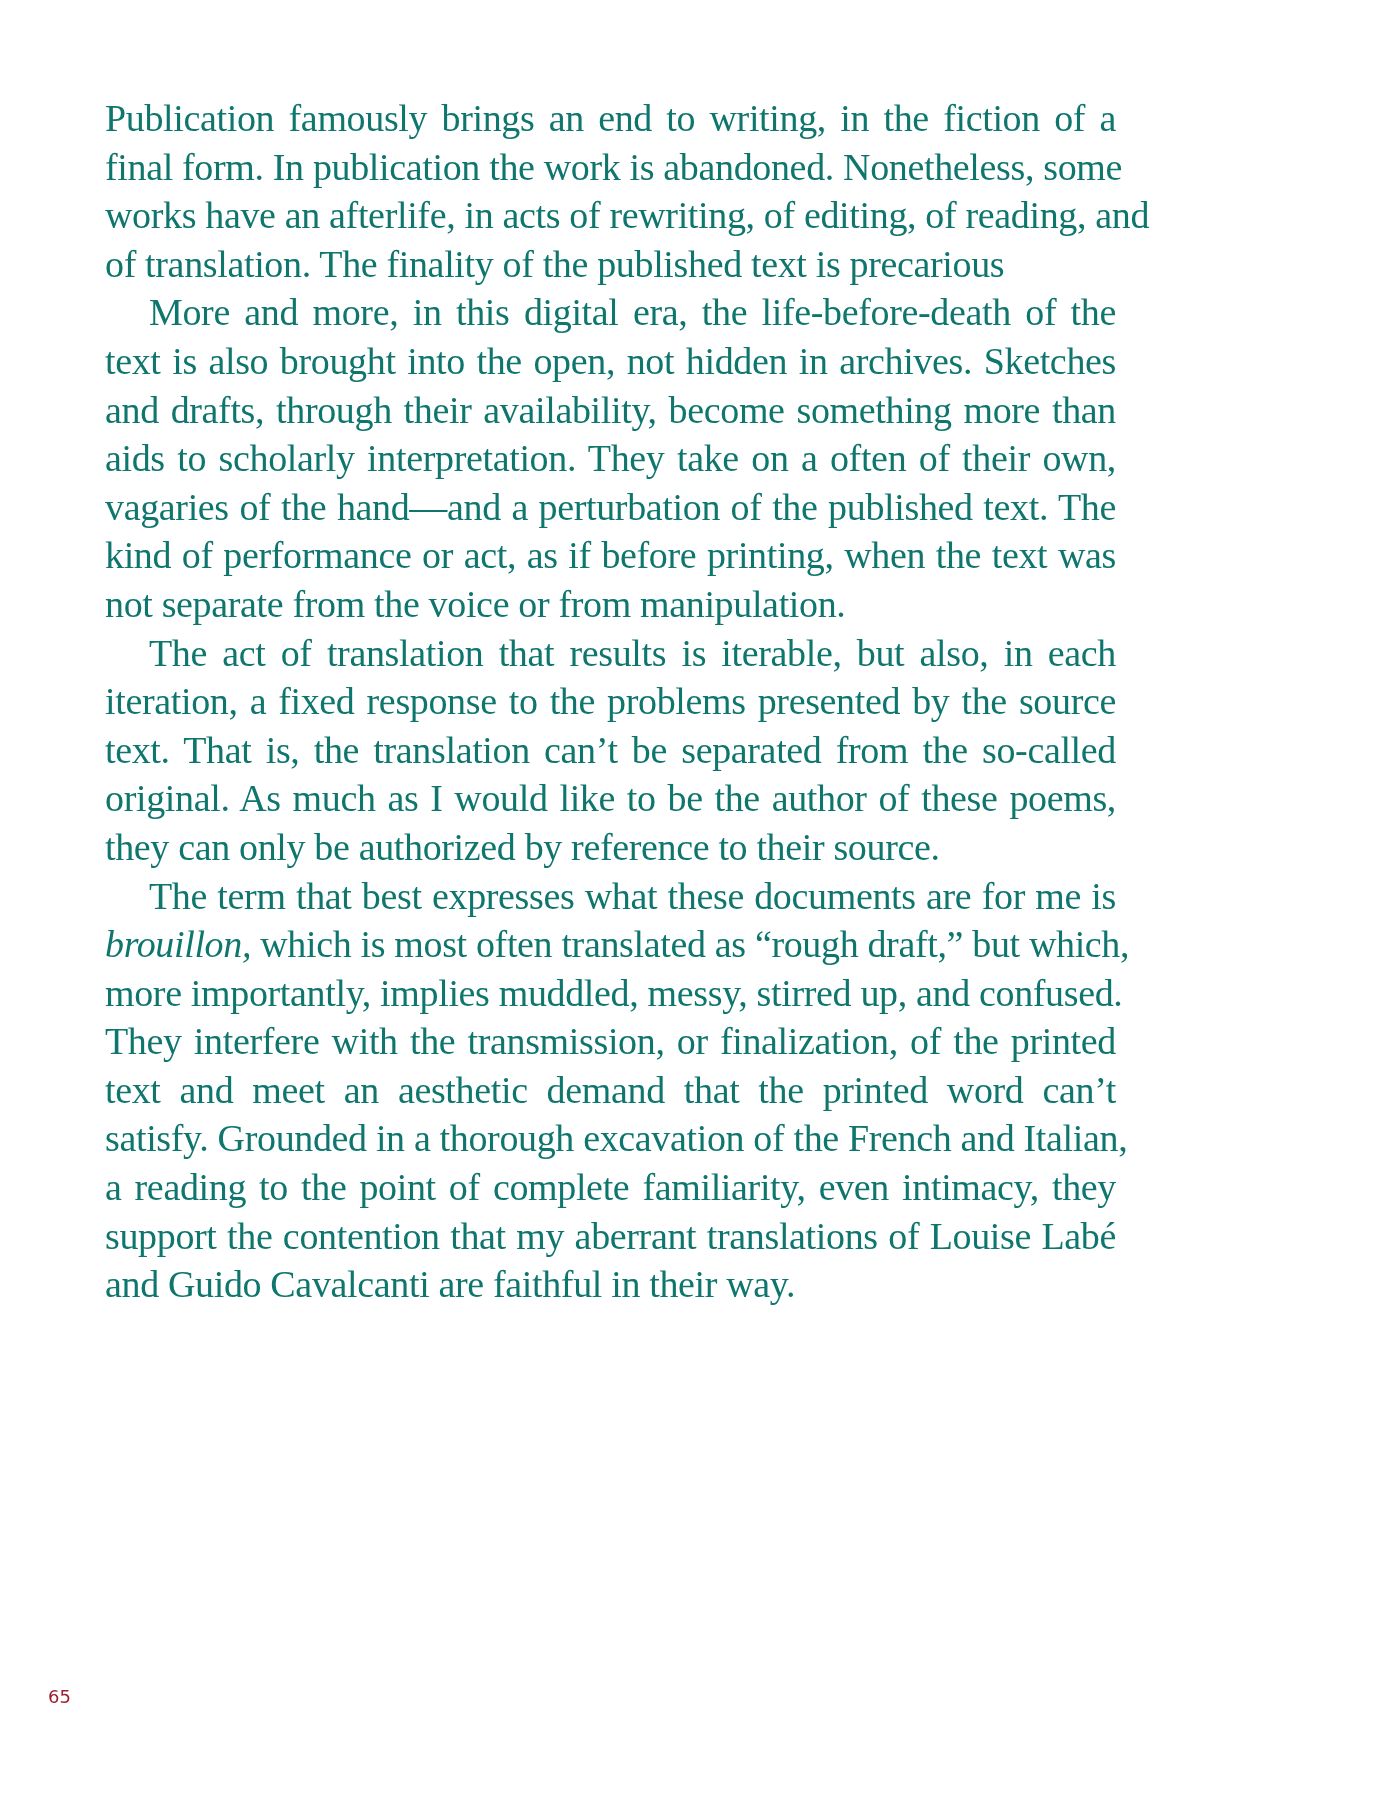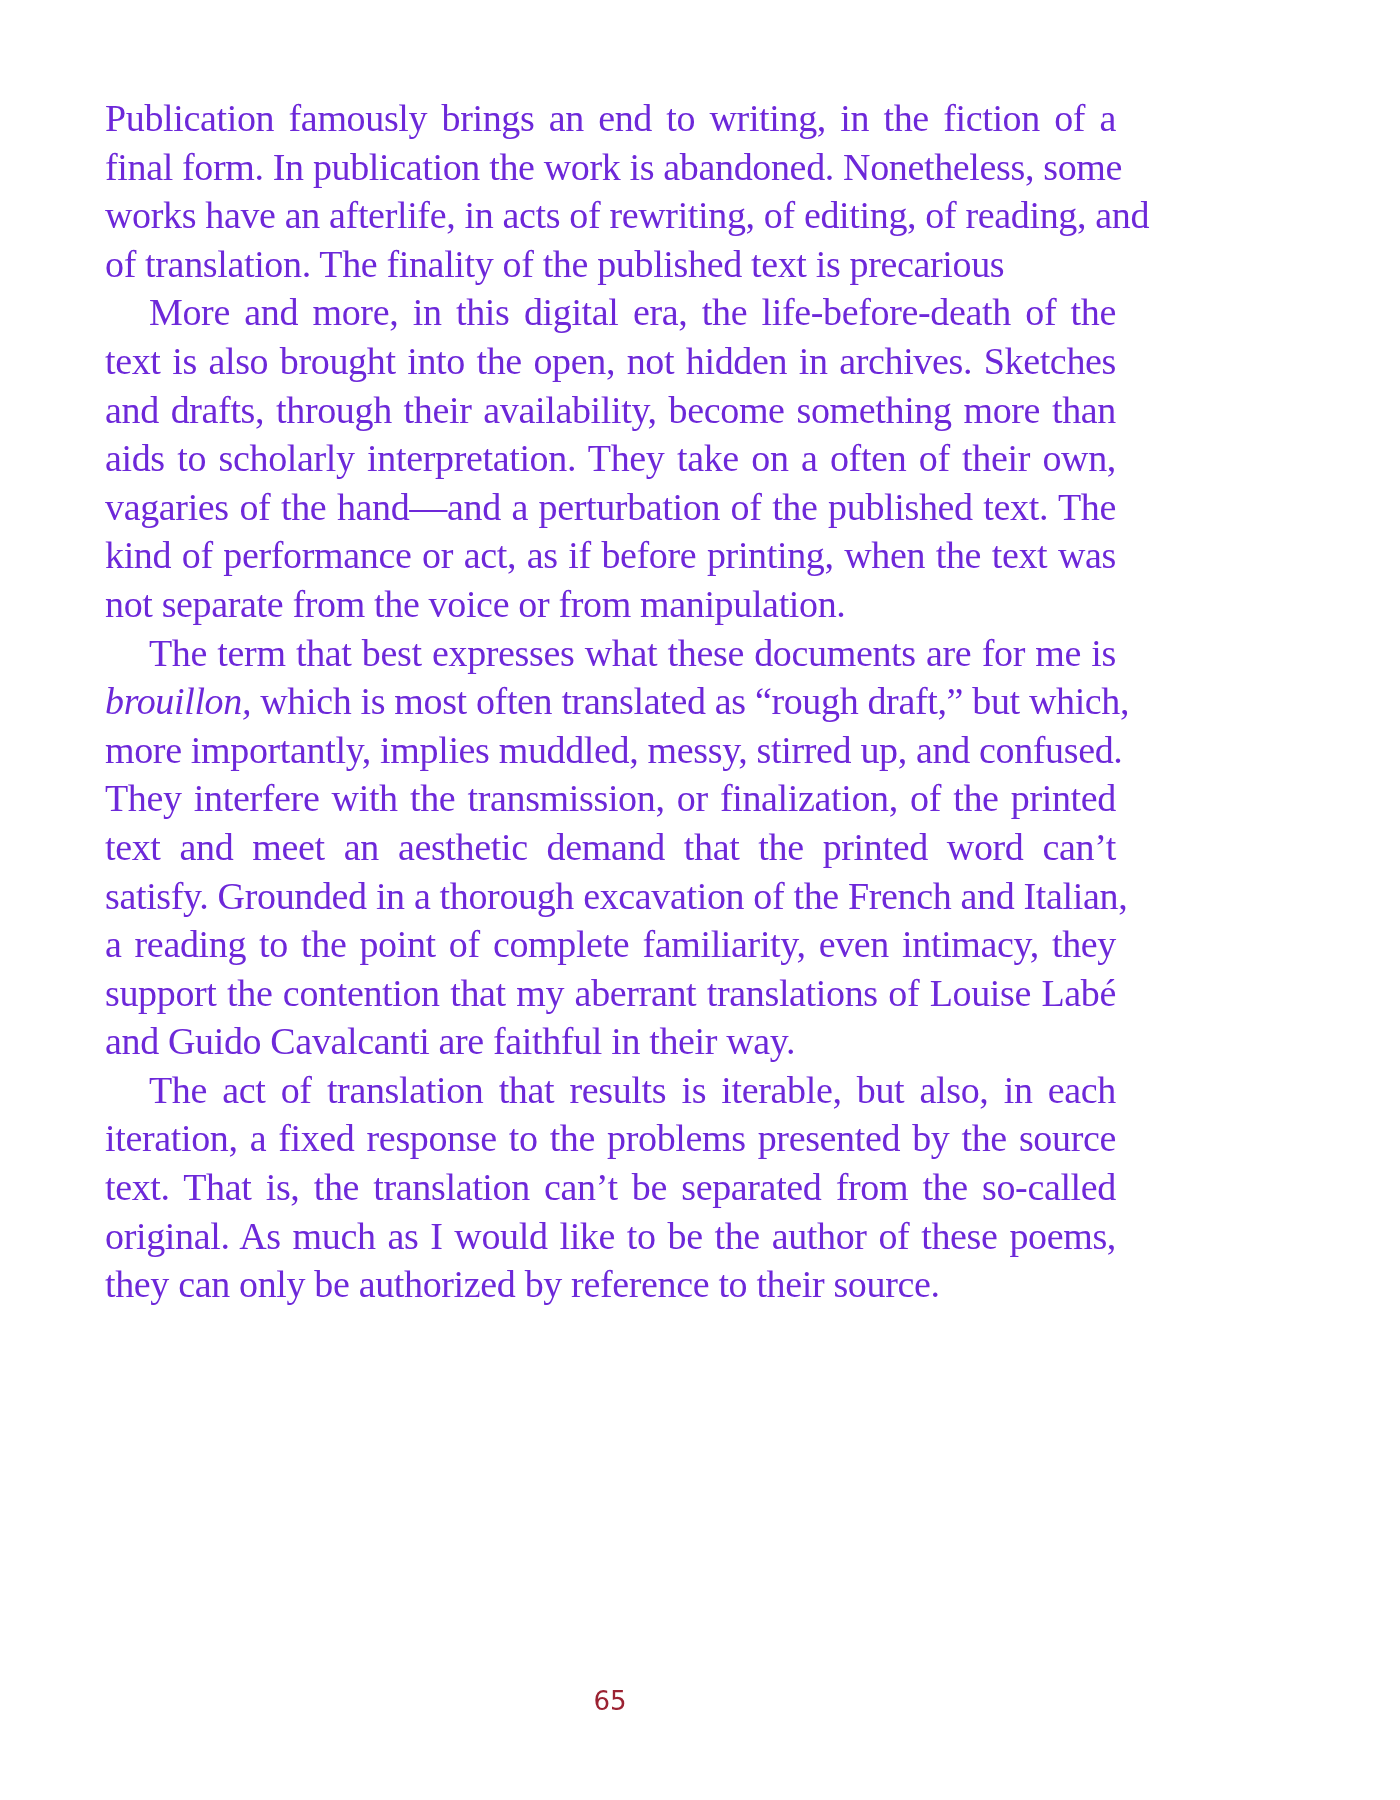--- a/index.html
+++ b/index.html
@@ -47,65 +47,65 @@
     padding-left: 44px;
   }
   .italic {
     font-style: italic;
   }
   .page-number {
     position: absolute;
     left: 0;
     width: 1220px;
     top: 1686px;
-    text-align: center;
     font-family: "DejaVu Sans", "Liberation Sans", sans-serif;
-    font-size: 26px;
+    font-size: 18px;
     color: #9b2232;
+    padding-left: 48px;
   }
 </style>
 </head>
 <body>
 
 <div class="page">
-  <div class="text-block" style="color: #6d28d9;">
+  <div class="text-block" style="color: #0f766e;">
 
     <div>
       <span class="line">Publication famously brings an end to writing, in the fiction of a</span>
       <span class="line">final form. In publication the work is abandoned. Nonetheless, some</span>
       <span class="line">works have an afterlife, in acts of rewriting, of editing, of reading, and</span>
       <span class="line last">of translation. The finality of the published text is precarious</span>
     </div>
 
     <div>
       <span class="line indent">More and more, in this digital era, the life-before-death of the</span>
       <span class="line">text is also brought into the open, not hidden in archives. Sketches</span>
       <span class="line">and drafts, through their availability, become something more than</span>
       <span class="line">aids to scholarly interpretation. They take on a often of their own,</span>
       <span class="line">vagaries of the hand—and a perturbation of the published text. The</span>
       <span class="line">kind of performance or act, as if before printing, when the text was</span>
       <span class="line last">not separate from the voice or from manipulation.</span>
     </div>
 
     <div>
+      <span class="line indent">The act of translation that results is iterable, but also, in each</span>
+      <span class="line">iteration, a fixed response to the problems presented by the source</span>
+      <span class="line">text. That is, the translation can’t be separated from the so-called</span>
+      <span class="line">original. As much as I would like to be the author of these poems,</span>
+      <span class="line last">they can only be authorized by reference to their source.</span>
+    </div>
+
+    <div>
       <span class="line indent">The term that best expresses what these documents are for me is</span>
       <span class="line"><span class="italic">brouillon,</span> <span>which is most often translated as “rough draft,” but which,</span></span>
       <span class="line">more importantly, implies muddled, messy, stirred up, and confused.</span>
       <span class="line">They interfere with the transmission, or finalization, of the printed</span>
       <span class="line">text and meet an aesthetic demand that the printed word can’t</span>
       <span class="line">satisfy. Grounded in a thorough excavation of the French and Italian,</span>
       <span class="line">a reading to the point of complete familiarity, even intimacy, they</span>
       <span class="line">support the contention that my aberrant translations of Louise Labé</span>
       <span class="line last">and Guido Cavalcanti are faithful in their way.</span>
     </div>
 
-    <div>
-      <span class="line indent">The act of translation that results is iterable, but also, in each</span>
-      <span class="line">iteration, a fixed response to the problems presented by the source</span>
-      <span class="line">text. That is, the translation can’t be separated from the so-called</span>
-      <span class="line">original. As much as I would like to be the author of these poems,</span>
-      <span class="line last">they can only be authorized by reference to their source.</span>
-    </div>
-
   </div>
 
   <div class="page-number" style="color: rgb(155, 34, 50);">65</div>
 </div>
 
 </body></html>

